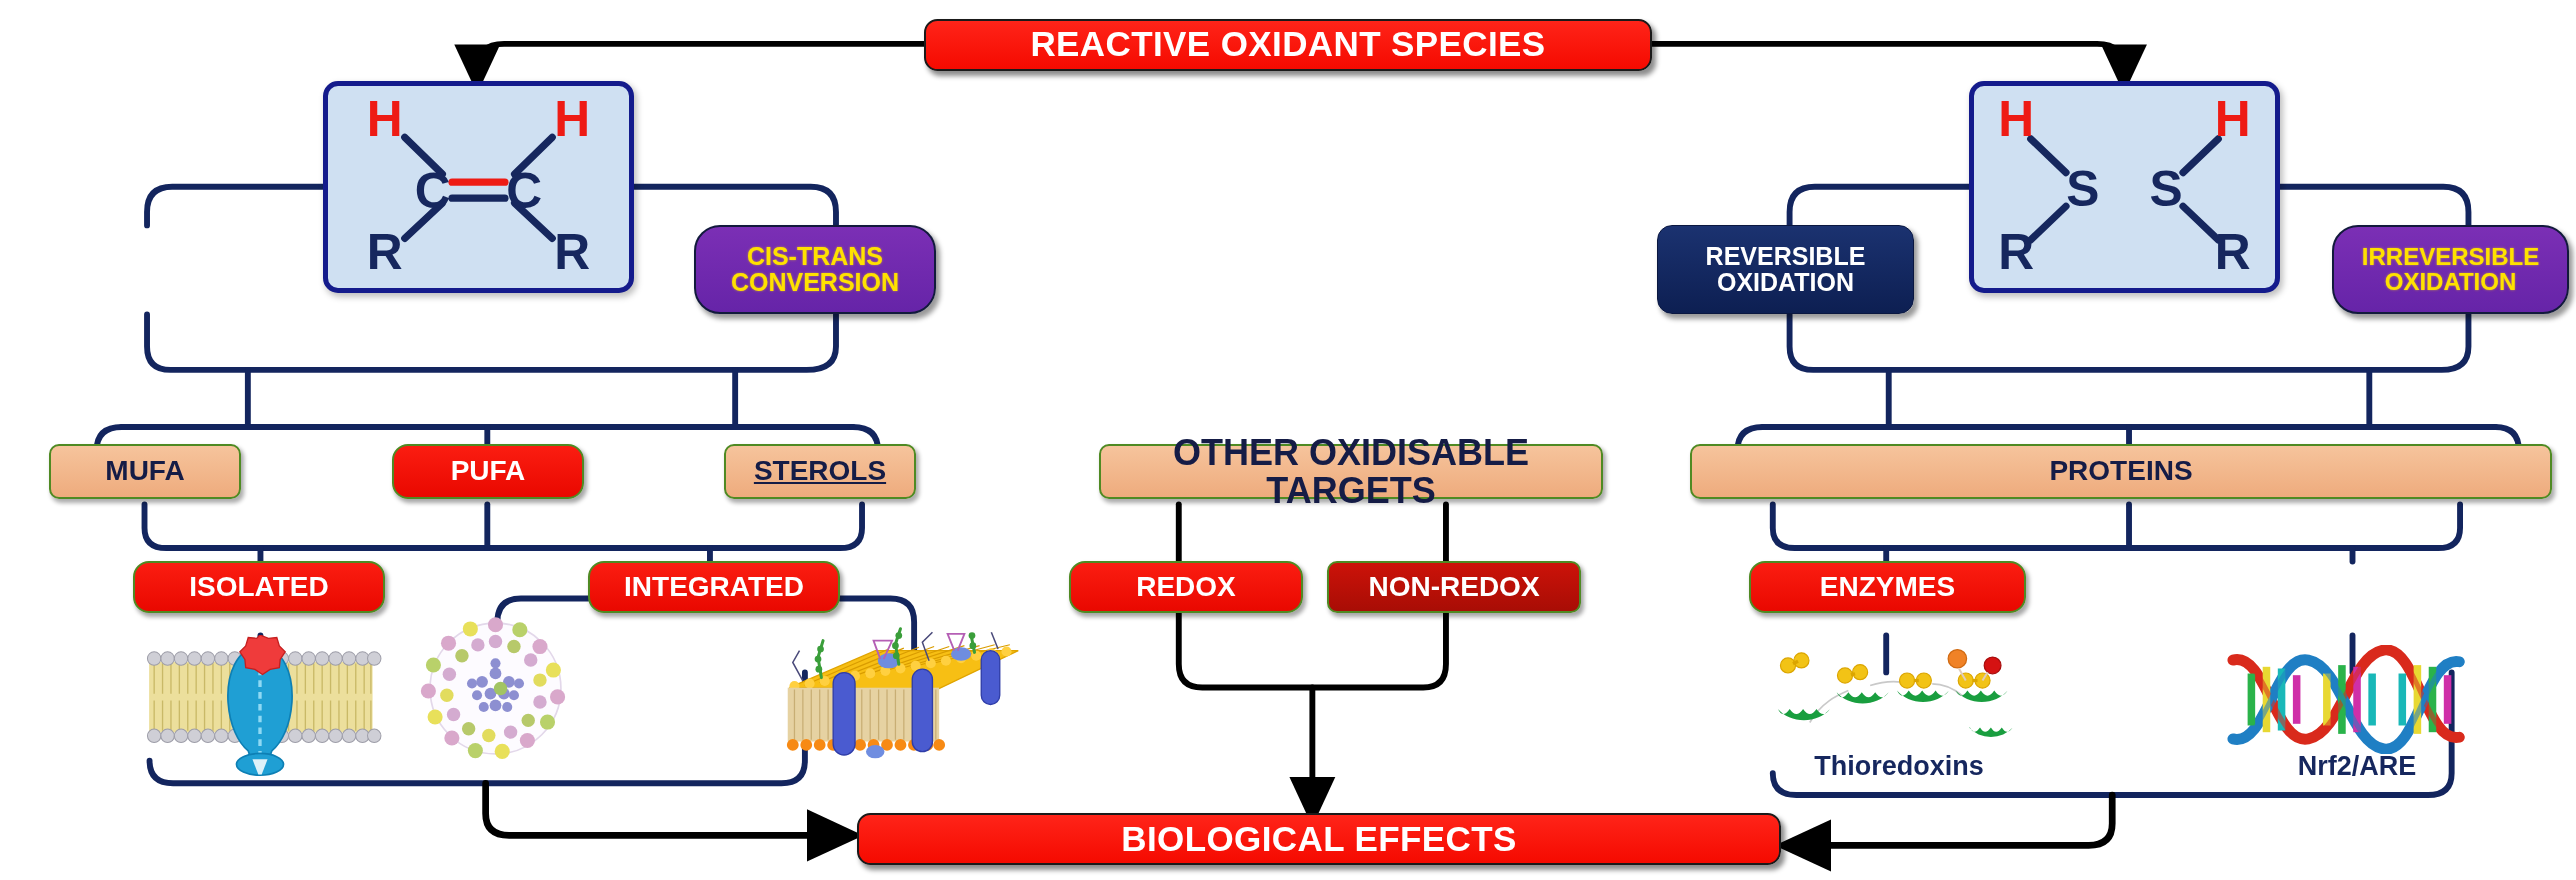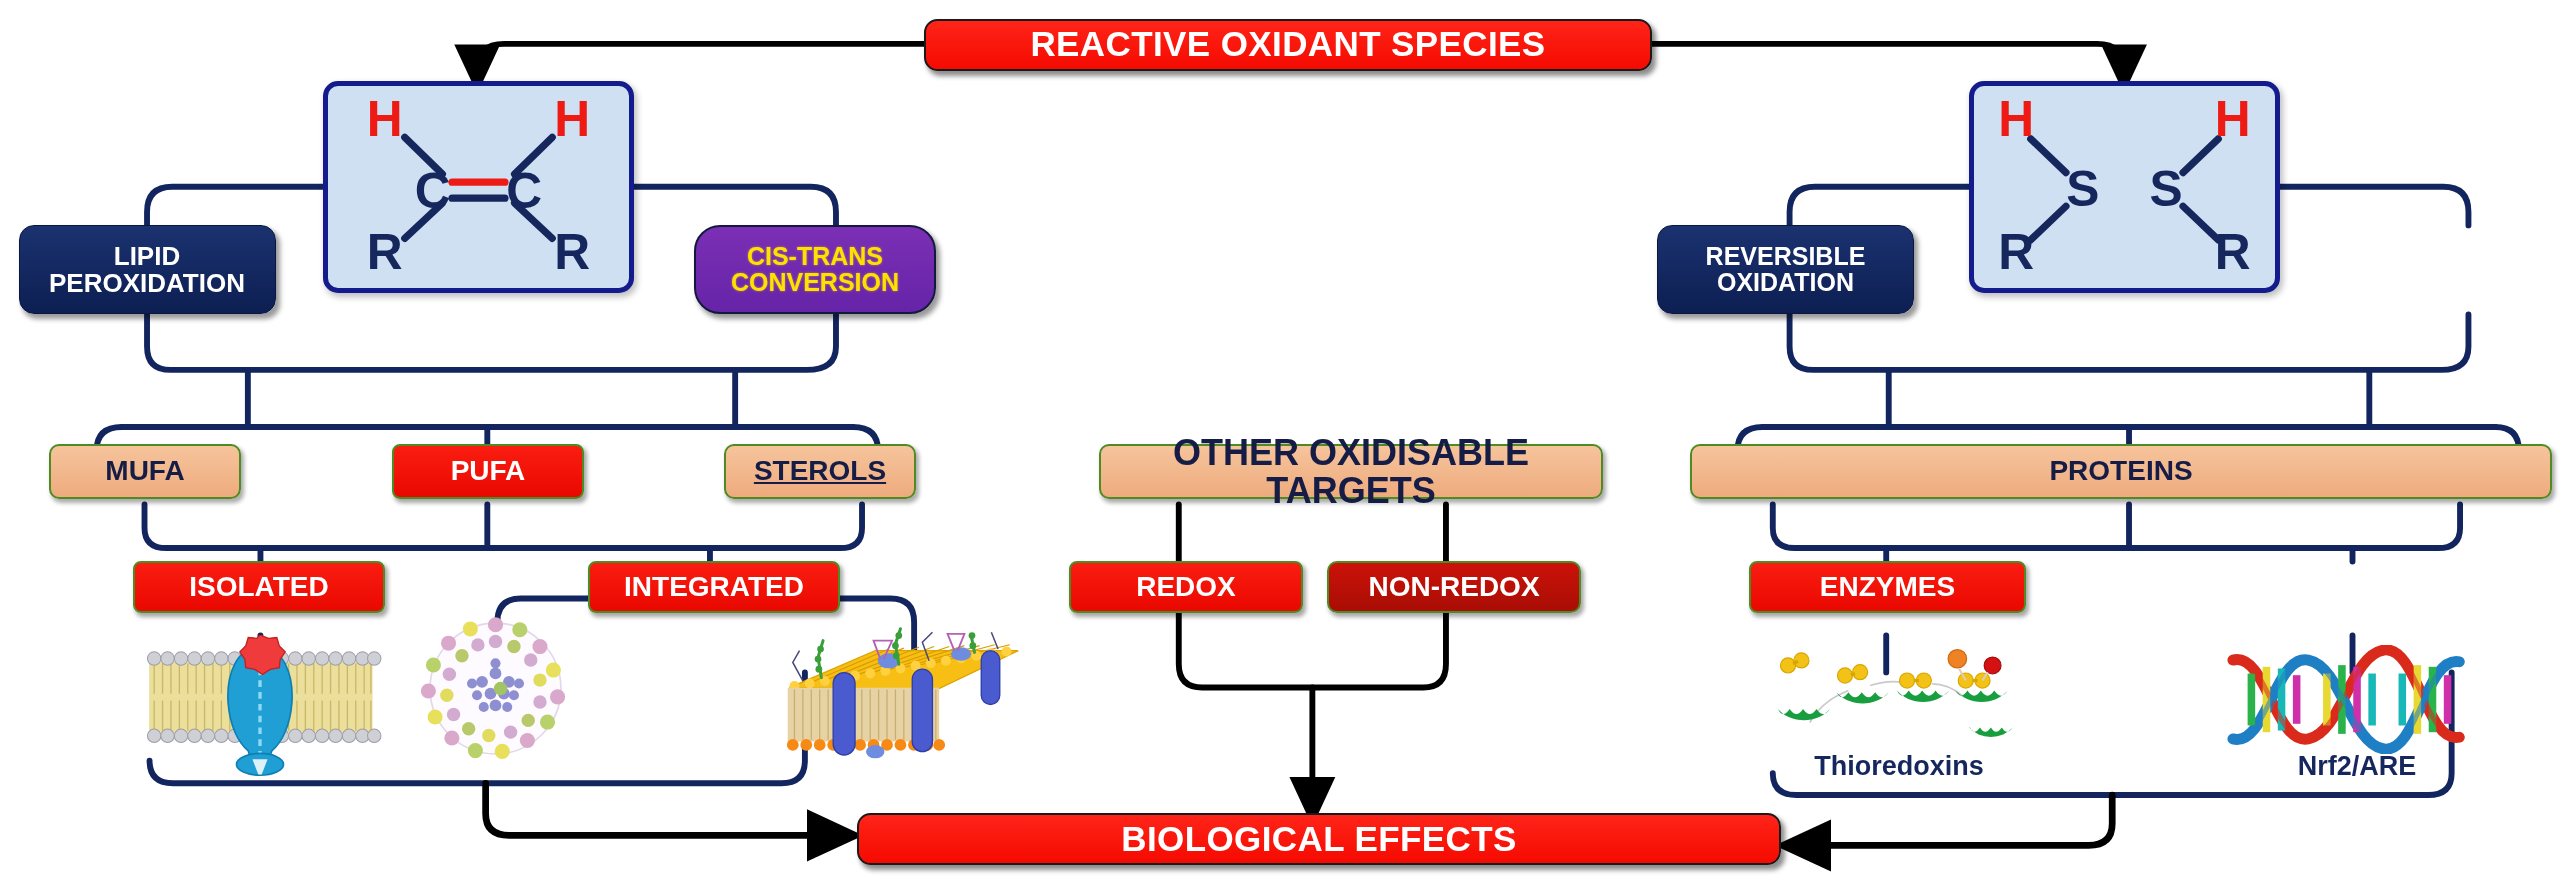--- a/index.html
+++ b/index.html
@@ -20,21 +20,21 @@
         border:1.7px solid #0a1740;border-radius:15px;
         box-shadow:3.4px 4.2px 5px rgba(0,0,0,.4);}
   .purple{background:linear-gradient(#7b2fb5,#6624a8);color:#ffe100;
           border:2.5px solid #121a3c;border-radius:26px;
           box-shadow:3.4px 4.2px 5px rgba(0,0,0,.4);
           text-shadow:0 0 2.5px rgba(255,225,0,.55);}
   .peach{background:linear-gradient(#f6c49c,#eeab7d);color:#151c46;
          border:2.5px solid #4f8a23;border-radius:10px;
          box-shadow:2.5px 3.4px 4.2px rgba(0,0,0,.33);}
   .red{background:linear-gradient(#fb1d11,#e90800);color:#fff;
-       border:2.5px solid #4f8a23;border-radius:8px;
+       border:2.5px solid #4f8a23;border-radius:16px;
        box-shadow:2.5px 3.4px 4.2px rgba(0,0,0,.35);}
   .reddark{background:linear-gradient(#cc1209,#a80d05);color:#fff;
        border:2.5px solid #4f8a23;border-radius:10px;
        box-shadow:2.5px 3.4px 4.2px rgba(0,0,0,.35);margin-left:8px;}
 
   .molbox{position:absolute;box-sizing:border-box;background:#cfe0f2;
           border:5.9px solid #141b8c;border-radius:15px;z-index:6;
           box-shadow:2.5px 3.4px 5.9px rgba(0,0,0,.25);}
 
   .capt{position:absolute;color:#16275e;font-weight:bold;
@@ -168,23 +168,20 @@
         <text x="50" y="62" fill="#ee1b14">H</text>
         <text x="320" y="62" fill="#ee1b14">H</text>
         <text x="133" y="150" fill="#16275e">S</text>
         <text x="237" y="150" fill="#16275e">S</text>
         <text x="50" y="228" fill="#16275e">R</text>
         <text x="320" y="228" fill="#16275e">R</text>
       </g>
     </svg>
   </div>
 
-  <div class="box navy" style="left:18.5px;top:225px;width:257px;height:89px;font-size:26px;flex-direction:column;">
-    <span>LIPID PEROXIDATION</span>
-  </div>
 
   <div class="box purple" style="left:694px;top:225px;width:242px;height:89px;font-size:25px;flex-direction:column;">
     <span>CIS-TRANS CONVERSION</span>
   </div>
 
   <div class="box peach" style="left:49px;top:444px;width:192px;height:55px;font-size:28px;">
     <span>MUFA</span>
   </div>
 
   <div class="box red" style="left:392px;top:444px;width:192px;height:55px;font-size:28px;">
@@ -419,20 +416,23 @@
   </div>
 
   <div class="box reddark" style="left:1319px;top:561px;width:254px;height:52px;font-size:28px;">
     <span>NON-REDOX</span>
   </div>
 
   <div class="box navy" style="left:1657px;top:225px;width:257px;height:89px;font-size:25px;flex-direction:column;">
     <span>REVERSIBLE OXIDATION</span>
   </div>
 
+  <div class="box purple" style="left:2332px;top:225px;width:237px;height:89px;font-size:24px;flex-direction:column;">
+    <span>IRREVERSIBLE OXIDATION</span>
+  </div>
 
   <div class="box peach" style="left:1690px;top:444px;width:862px;height:55px;font-size:28px;">
     <span>PROTEINS</span>
   </div>
 
   <div class="box red" style="left:1749px;top:561px;width:277px;height:52px;font-size:28px;">
     <span>ENZYMES</span>
   </div>
 
 

